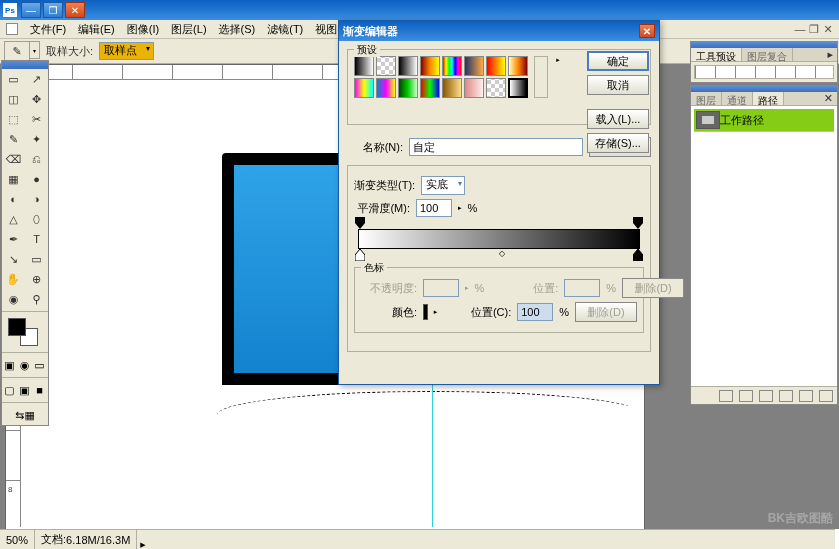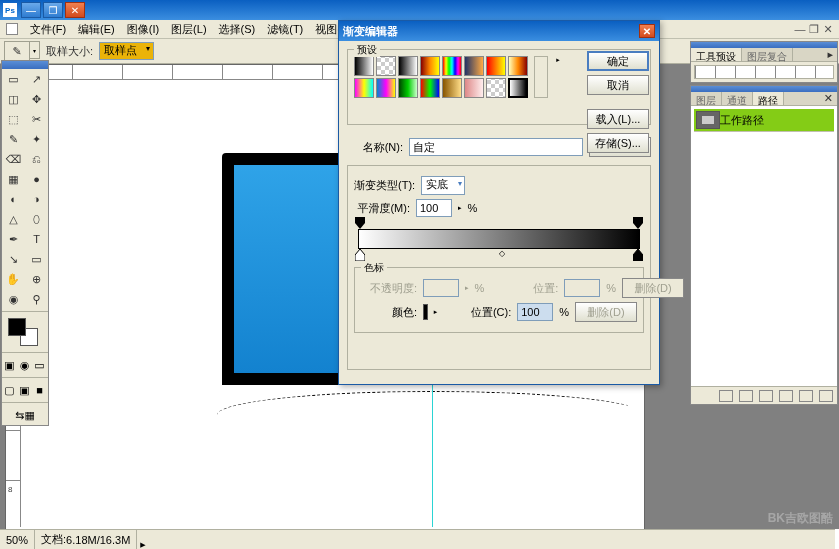--- a/index.html
+++ b/index.html
@@ -309,21 +309,21 @@
       <button class="btn">载入(L)...</button>
       <button class="btn">存储(S)...</button>
     </div>
 
     <div class="row" style="margin-top:12px;">
       <label>名称(N):</label>
       <input class="text-input" style="flex: 1 1 0%;" value="自定">
       <button class="btn">新建(W)</button>
     </div>
 
-    <div class="fieldset" style="margin-top:8px; padding-bottom:28px;">
+    <div class="fieldset" style="margin-top:8px; padding-bottom:10px;">
       <div class="row">
         <label>渐变类型(T):</label>
         <div class="select-box"><span>实底</span></div>
       </div>
       <div class="row">
         <label>平滑度(M):</label>
         <input class="text-input num-box" value="100" style="">
         <span style="font-size:7px;cursor:pointer;">▸</span>
         <span>%</span>
       </div>

